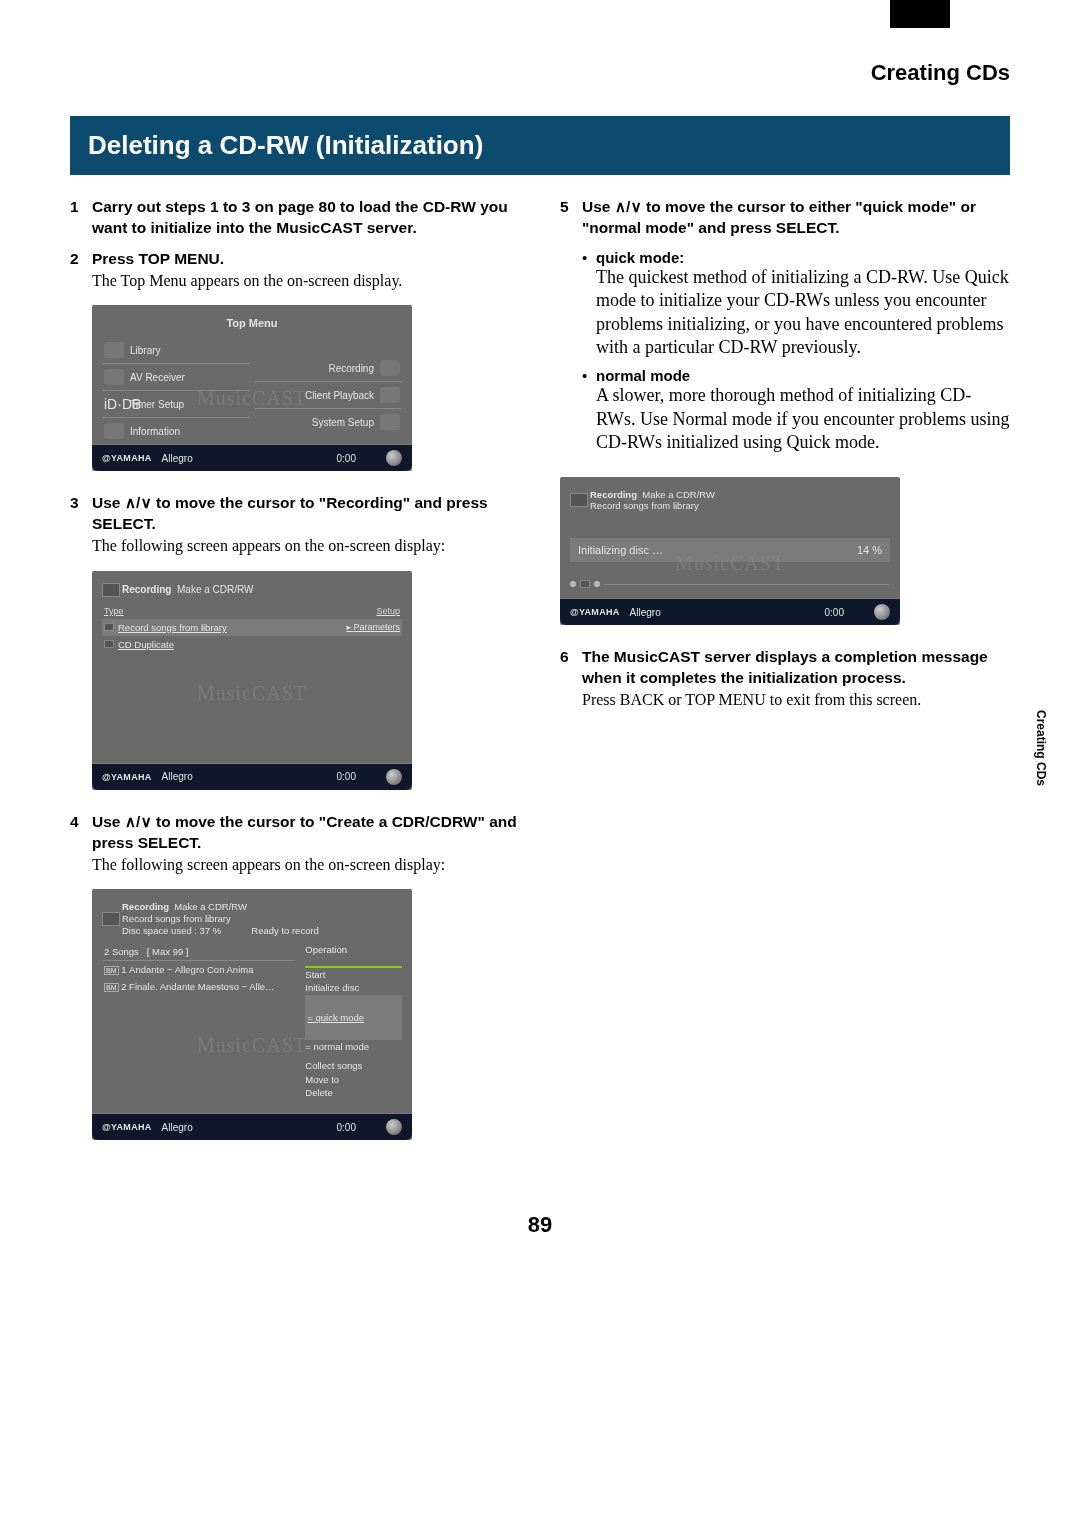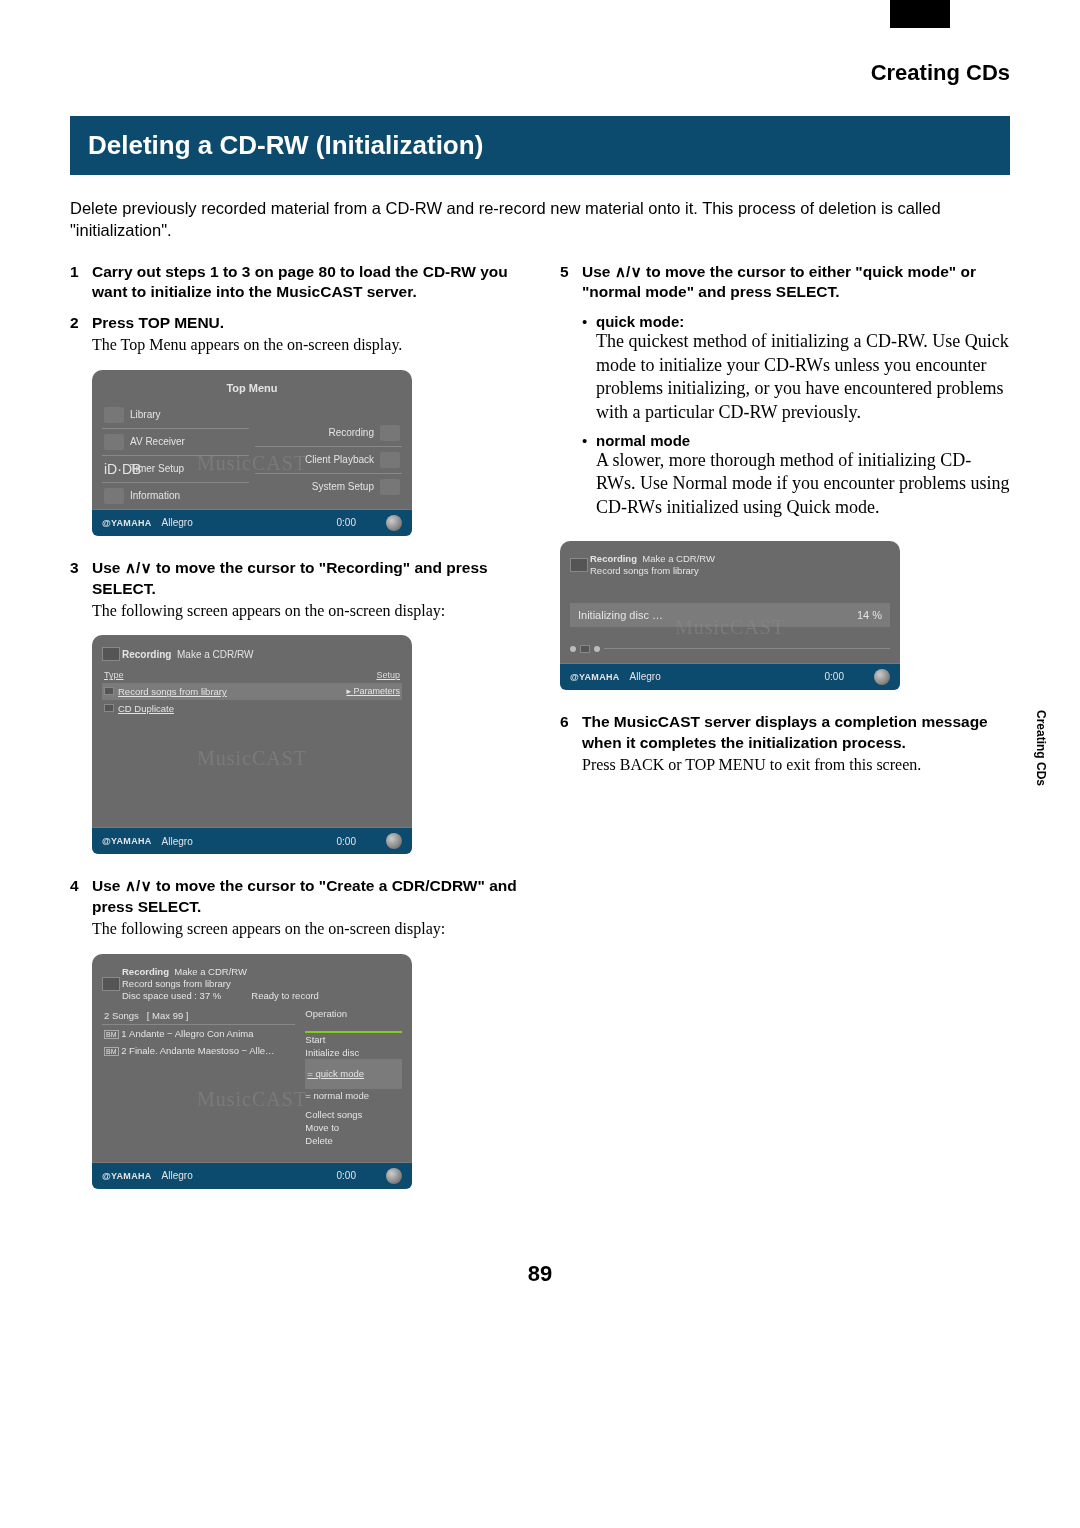--- a/index.html
+++ b/index.html
@@ -72,21 +72,21 @@
     font-size: 15px;
   }
   .bullet-dot { width: 14px; flex-shrink: 0; }
   .bullet-body .bold { font-weight: bold; font-size: 15px; }
   .bullet-body .plain { font-family: "Times New Roman", serif; font-size: 18px; line-height: 1.3; }
   .arrows { font-family: Arial, sans-serif; }
 
   
   .shot {
     background: #6a6a6a;
-    border-radius: 10px;
+    border-radius: 2px;
     margin: 14px 0 22px 22px;
     width: 320px;
     color: #e4e4e4;
     font-size: 10px;
     padding: 6px 0 0 0;
     position: relative;
   }
   .shot-col2 { margin-left: 0; width: 340px; }
   .shot-inner {
     padding: 6px 10px 0 10px;
@@ -95,21 +95,21 @@
     width: 16px; height: 14px;
     background: #555;
     border: 1px solid #888;
     display: inline-block;
   }
   .shot-body {
     min-height: 110px;
     padding: 4px 10px 10px 10px;
   }
   .shot-footer {
-    background: #0c4a6e;
+    background: #0f172a;
     border-top: 1px solid #7a7a7a;
     border-radius: 0 0 6px 6px;
     padding: 5px 10px;
     display: flex;
     align-items: center;
     gap: 10px;
     font-size: 10px;
   }
   .foot-logo { font-weight: bold; font-size: 9px; letter-spacing: 0.3px; }
   .foot-time { margin-left: auto; margin-right: 20px; }
@@ -176,21 +176,20 @@
 </head>
 <body>
 
 <div class="page">
   <div class="black-tab"></div>
 
   <div class="header-label">Creating CDs</div>
 
   <div class="title-bar">Deleting a CD-RW (Initialization)</div>
 
-  <p class="intro">Delete previously recorded material from a CD-RW and re-record new material onto it. This process of deletion is called "initialization".</p>
 
   <div class="columns">
 
     <div class="col">
 
       <div class="step">
         <div class="step-num">1</div>
         <div class="step-body">
           <span class="bold">Carry out steps 1 to 3 on page 80 to load the CD-RW you want to initialize into the MusicCAST server.</span>
         </div>
@@ -326,21 +325,21 @@
                   <span><span style="font-size:7px;border:1px solid #aaa;padding:0 1px;">BM</span>&nbsp;<span>1</span>&nbsp;<span>Andante − Allegro Con Anima</span></span>
                 </div>
               <div class="rec-row">
                   <span><span style="font-size:7px;border:1px solid #aaa;padding:0 1px;">BM</span>&nbsp;<span>2</span>&nbsp;<span>Finale. Andante Maestoso − Alle…</span></span>
                 </div>
             </div>
             <div class="op-col" style="flex:0.7;">
               <div style="border-bottom:2px solid #84cc16; padding-bottom:10px;">Operation</div>
               <div>Start</div>
               <div>Initialize disc</div>
-              <div class="sel" style="background:#7b7b7b;padding:8px 2px;">= quick mode</div>
+              <div class="sel" style="background:#7b7b7b;padding:16px 2px;">= quick mode</div>
               <div>= normal mode</div>
               <div style="height:6px;"></div>
               <div>Collect songs</div>
               <div>Move to</div>
               <div>Delete</div>
             </div>
           </div>
         </div>
         <div class="watermark" style="top:62%;">MusicCAST</div>
         <div style="height:14px;"></div>

